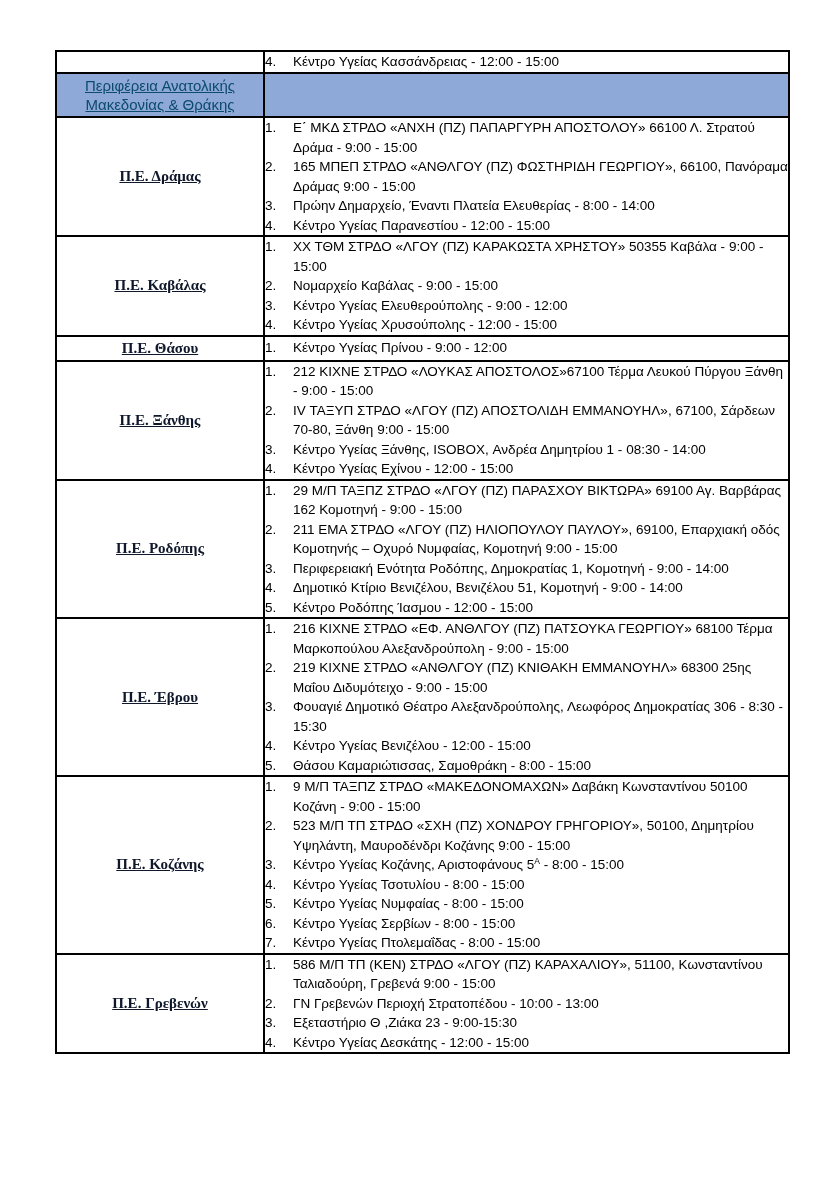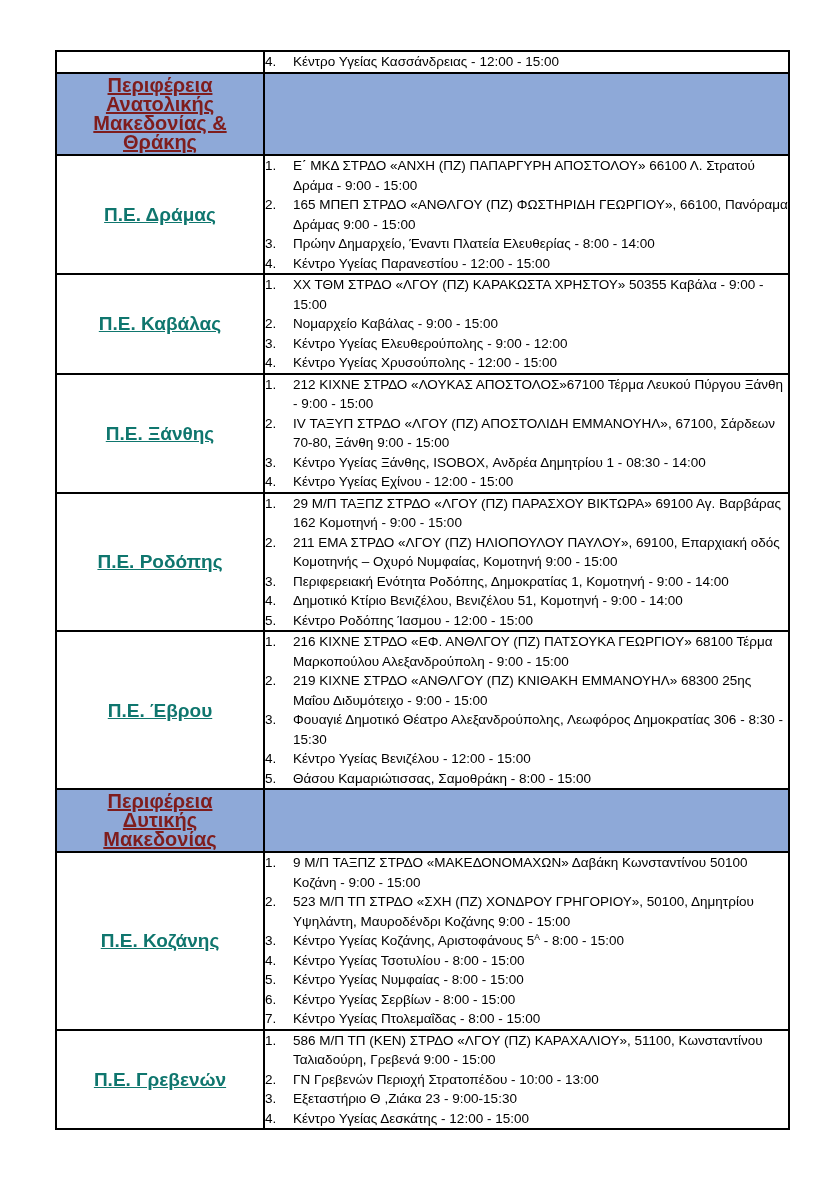--- a/index.html
+++ b/index.html
@@ -30,34 +30,35 @@
     vertical-align: middle;
   }
   
   td.label-cell {
     text-align: center;
     vertical-align: middle;
     background: #ffffff;
   }
   .unit-label {
     display: inline-block;
-    color: #0f766e;
+    color: #0f172a;
     font-weight: 700;
-    font-size: 19px;
+    font-size: 15px;
     line-height: 19px;
     text-decoration: underline;
     padding: 2px 4px;
+    font-family: Liberation Serif, serif;
   }
   
   tr.region-row td { background: #8EA9D8; }
   .region-label {
     display: inline-block;
-    color: #7f1d1d;
-    font-weight: 700;
-    font-size: 20px;
+    color: #0c4a6e;
+    font-weight: 400;
+    font-size: 15px;
     line-height: 19px;
     text-decoration: underline;
     padding: 2px 14px;
     max-width: 180px;
   }
   tr.region-row td { height: 38px; }
   tr.continuation-row td { height: 20px; }
   
   td.items-cell {
     vertical-align: top;
@@ -143,20 +144,29 @@
               <span class="num">3.</span>
               <span class="itext"><span>Κέντρο Υγείας Ελευθερούπολης - </span><span class="time">9:00 - 12:00</span></span>
             </div>
             <div class="item">
               <span class="num">4.</span>
               <span class="itext"><span>Κέντρο Υγείας Χρυσούπολης - </span><span class="time">12:00 - 15:00</span></span>
             </div>
           </td>
         </tr>
         <tr class="unit-row">
+          <td class="label-cell"><span class="unit-label">Π.Ε. Θάσου</span></td>
+          <td class="items-cell">
+            <div class="item">
+              <span class="num">1.</span>
+              <span class="itext"><span>Κέντρο Υγείας Πρίνου - </span><span class="time">9:00 - 12:00</span></span>
+            </div>
+          </td>
+        </tr>
+        <tr class="unit-row">
           <td class="label-cell"><span class="unit-label">Π.Ε. Ξάνθης</span></td>
           <td class="items-cell">
             <div class="item">
               <span class="num">1.</span>
               <span class="itext"><span>212 ΚΙΧΝΕ ΣΤΡΔΟ «ΛΟΥΚΑΣ ΑΠΟΣΤΟΛΟΣ»67100 Τέρμα Λευκού Πύργου Ξάνθη - </span><span class="time">9:00 - 15:00</span></span>
             </div>
             <div class="item">
               <span class="num">2.</span>
               <span class="itext"><span>IV ΤΑΞΥΠ ΣΤΡΔΟ «ΛΓΟΥ (ΠΖ) ΑΠΟΣΤΟΛΙΔΗ ΕΜΜΑΝΟΥΗΛ», 67100, Σάρδεων 70-80, Ξάνθη </span><span class="time">9:00 - 15:00</span></span>
             </div>
@@ -212,24 +222,20 @@
             </div>
             <div class="item">
               <span class="num">4.</span>
               <span class="itext"><span>Κέντρο Υγείας Βενιζέλου - </span><span class="time">12:00 - 15:00</span></span>
             </div>
             <div class="item">
               <span class="num">5.</span>
               <span class="itext"><span>Θάσου Καμαριώτισσας, Σαμοθράκη - </span><span class="time">8:00 - 15:00</span></span>
             </div>
           </td>
-        </tr>
-        <tr class="region-row">
-          <td class="label-cell"><span class="region-label">Περιφέρεια Δυτικής Μακεδονίας</span></td>
-          <td class="region-empty-cell"></td>
         </tr>
         <tr class="unit-row">
           <td class="label-cell"><span class="unit-label">Π.Ε. Κοζάνης</span></td>
           <td class="items-cell">
             <div class="item">
               <span class="num">1.</span>
               <span class="itext"><span>9 Μ/Π ΤΑΞΠΖ ΣΤΡΔΟ «ΜΑΚΕΔΟΝΟΜΑΧΩΝ» Δαβάκη Κωνσταντίνου 50100 Κοζάνη - </span><span class="time">9:00 - 15:00</span></span>
             </div>
             <div class="item">
               <span class="num">2.</span>

